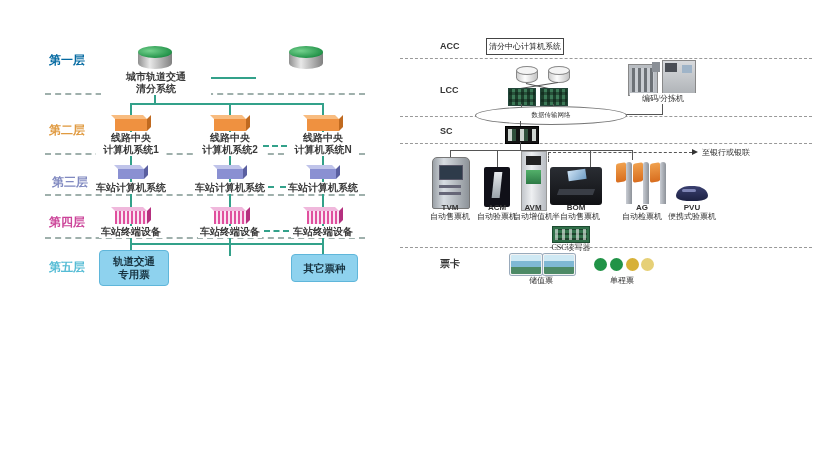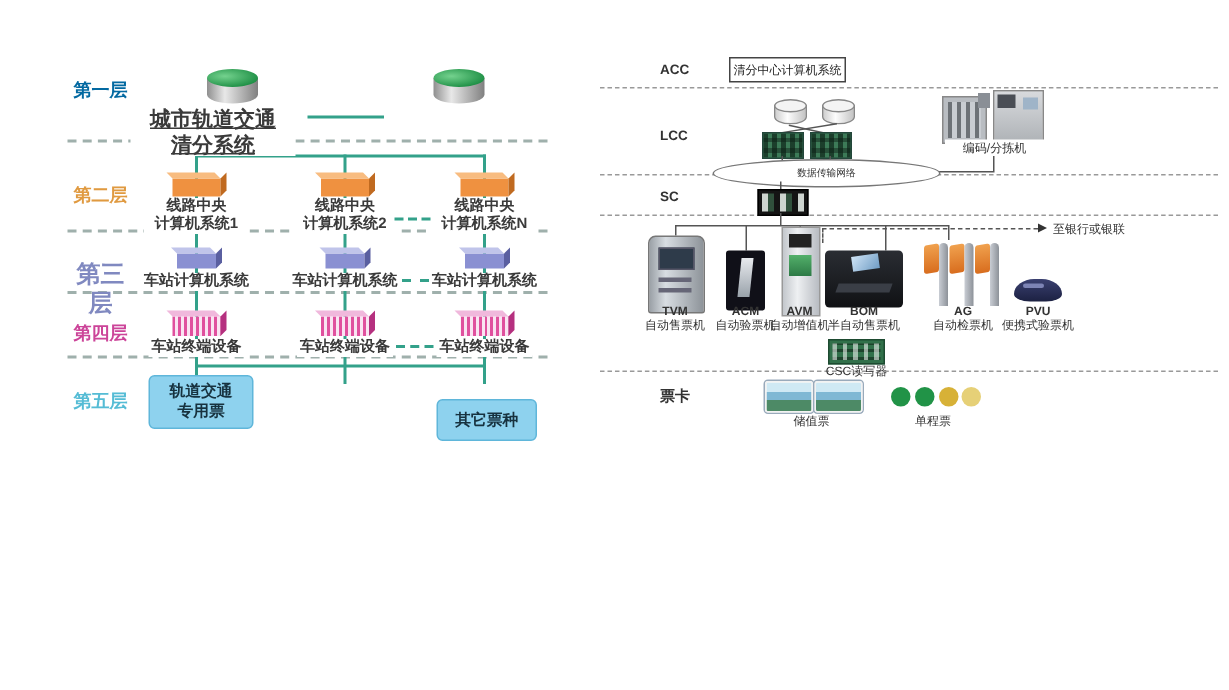--- a/index.html
+++ b/index.html
@@ -3,21 +3,21 @@
 <meta charset="utf-8">
 <style>
   html,body{margin:0;padding:0;background:#fff;}
   #canvas{position:relative;width:819px;height:460px;background:#fff;overflow:hidden;
           font-family:"Liberation Sans","DejaVu Sans",sans-serif;}
   .abs{position:absolute;}
   
   .lbl{position:absolute;text-align:center;font-weight:bold;color:#3a3a3a;
        white-space:pre-line;line-height:1.18;background:#fff;}
   .rlbl{position:absolute;font-size:9px;font-weight:bold;color:#333;margin-left:38px;}
-  .small{font-size:8px;font-weight:normal;color:#333;}
+  .small{font-size:8px;font-weight:normal;color:#333;font-family:Liberation Serif, serif;}
   
   .tl-h{position:absolute;height:2px;background:#33a18a;}
   .tl-v{position:absolute;width:2px;background:#33a18a;}
   .sep-l{position:absolute;height:0;border-top:2px dashed #9fb0ac;}
   .sep-r{position:absolute;height:0;border-top:1px dashed #999;}
   .dash-teal{position:absolute;height:0;border-top:2px dashed #33a18a;}
   .gl-h{position:absolute;height:1px;background:#555;}
   .gl-v{position:absolute;width:1px;background:#555;}
   .gl-d{position:absolute;height:1px;width:28px;background:#555;transform-origin:0 0;}
   .dash-h{position:absolute;height:0;border-top:1px dashed #555;}
@@ -107,35 +107,35 @@
 
 <div id="canvas">
 
   <div class="sep-l" style="left:45px;top:93px;width:320px;"></div>
   <div class="sep-l" style="left:45px;top:153px;width:320px;"></div>
   <div class="sep-l" style="left:45px;top:194px;width:320px;"></div>
   <div class="sep-l" style="left:45px;top:237px;width:320px;"></div>
 
   <div class="lbl" style="left:46px;top:53px;width:42px;font-size:12px;color:#0369a1;background:transparent;">第一层</div>
   <div class="lbl" style="left:46px;top:123px;width:42px;font-size:12px;color:#e09a40;background:transparent;">第二层</div>
-  <div class="lbl" style="left:46px;top:175px;width:42px;font-size:16px;color:#8089c0;background:transparent;">第三层</div>
+  <div class="lbl" style="left:46px;top:175px;width:42px;font-size:12px;color:#8089c0;background:transparent;text-align:right;">第三层</div>
   <div class="lbl" style="left:46px;top:215px;width:42px;font-size:12px;color:#cc4499;background:transparent;">第四层</div>
   <div class="lbl" style="left:46px;top:260px;width:42px;font-size:12px;color:#55bcd5;background:transparent;">第五层</div>
 
   <div class="tl-v" style="left:154px;top:94px;height:10px;"></div>
   <div class="tl-h" style="left:131px;top:103px;width:193px;"></div>
   <div class="tl-h" style="left:131px;top:243px;width:193px;"></div>
   <div class="tl-v" style="left:130px;top:103px;height:150px;"></div>
   <div class="tl-v" style="left:229px;top:103px;height:153px;"></div>
   <div class="tl-v" style="left:322px;top:103px;height:153px;"></div>
   <div class="tl-h" style="left:205px;top:77px;width:51px;"></div>
 
   <div class="cylL" style="left:138px;top:52px;"></div>
   <div class="cylL" style="left:289px;top:52px;"></div>
-  <div class="lbl" style="left:87px;top:71px;width:110px;font-size:14px;text-decoration:underline;">城市轨道交通
+  <div class="lbl" style="left:101px;top:71px;width:110px;font-size:10px;">城市轨道交通
 清分系统</div>
 
   <div class="b3d orange" style="left:115px;top:119px;width:32px;height:12px;"></div>
   <div class="b3d orange" style="left:214px;top:119px;width:32px;height:12px;"></div>
   <div class="b3d orange" style="left:307px;top:119px;width:32px;height:12px;"></div>
   <div class="lbl" style="left:96px;top:132px;width:70px;font-size:10px;">线路中央
 计算机系统1</div>
   <div class="lbl" style="left:195px;top:132px;width:70px;font-size:10px;">线路中央
 计算机系统2</div>
   <div class="lbl" style="left:288px;top:132px;width:70px;font-size:10px;">线路中央
@@ -153,21 +153,21 @@
   <div class="b3d pinkst" style="left:115px;top:211px;width:32px;height:13px;"></div>
   <div class="b3d pinkst" style="left:214px;top:211px;width:32px;height:13px;"></div>
   <div class="b3d pinkst" style="left:307px;top:211px;width:32px;height:13px;"></div>
   <div class="lbl" style="left:99px;top:226px;width:64px;font-size:10px;">车站终端设备</div>
   <div class="lbl" style="left:198px;top:226px;width:64px;font-size:10px;">车站终端设备</div>
   <div class="lbl" style="left:291px;top:226px;width:64px;font-size:10px;">车站终端设备</div>
   <div class="dash-teal" style="left:264px;top:230px;width:25px;"></div>
 
   <div class="tbox" style="left:99px;top:250px;width:68px;height:34px;">轨道交通
 专用票</div>
-  <div class="tbox" style="left:291px;top:254px;width:65px;height:26px;margin-top:12px;">其它票种</div>
+  <div class="tbox" style="left:291px;top:254px;width:65px;height:26px;">其它票种</div>
 
   <div class="sep-r" style="left:400px;top:58px;width:412px;"></div>
   <div class="sep-r" style="left:400px;top:116px;width:412px;"></div>
   <div class="sep-r" style="left:400px;top:143px;width:412px;"></div>
   <div class="sep-r" style="left:400px;top:247px;width:412px;"></div>
 
   <div class="rlbl" style="left:402px;top:41px;">ACC</div>
   <div class="rlbl" style="left:402px;top:85px;">LCC</div>
   <div class="rlbl" style="left:402px;top:126px;">SC</div>
   <div class="rlbl" style="left:402px;top:187px;font-size:10px;">设备</div>

